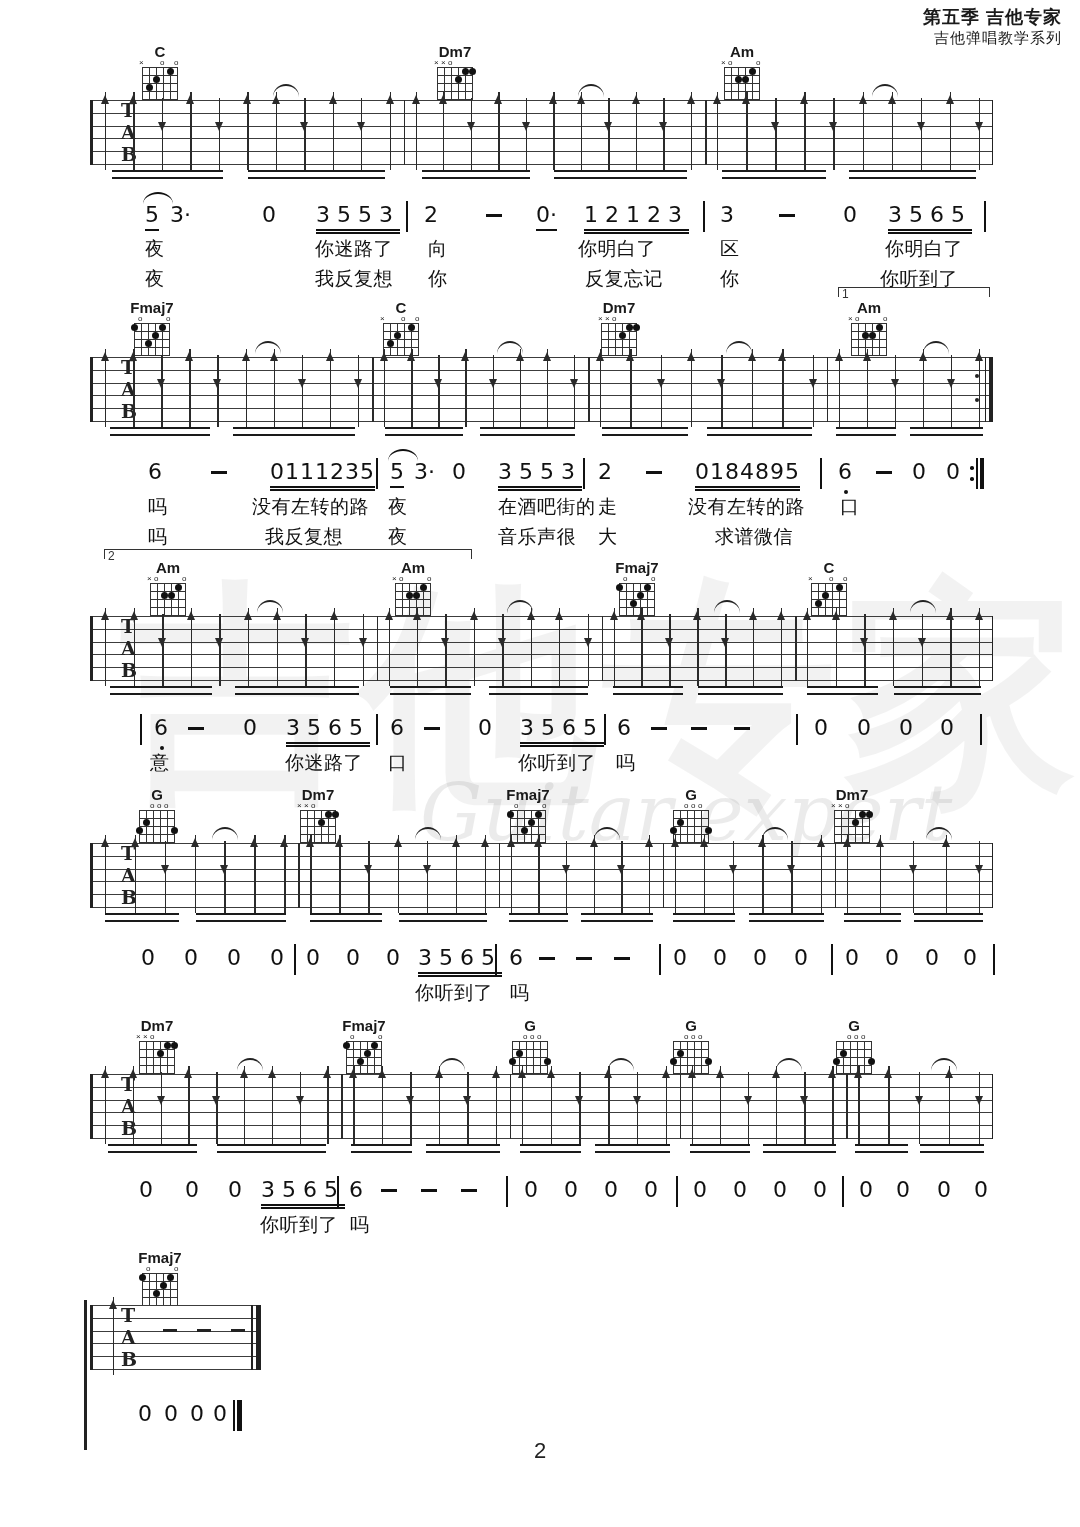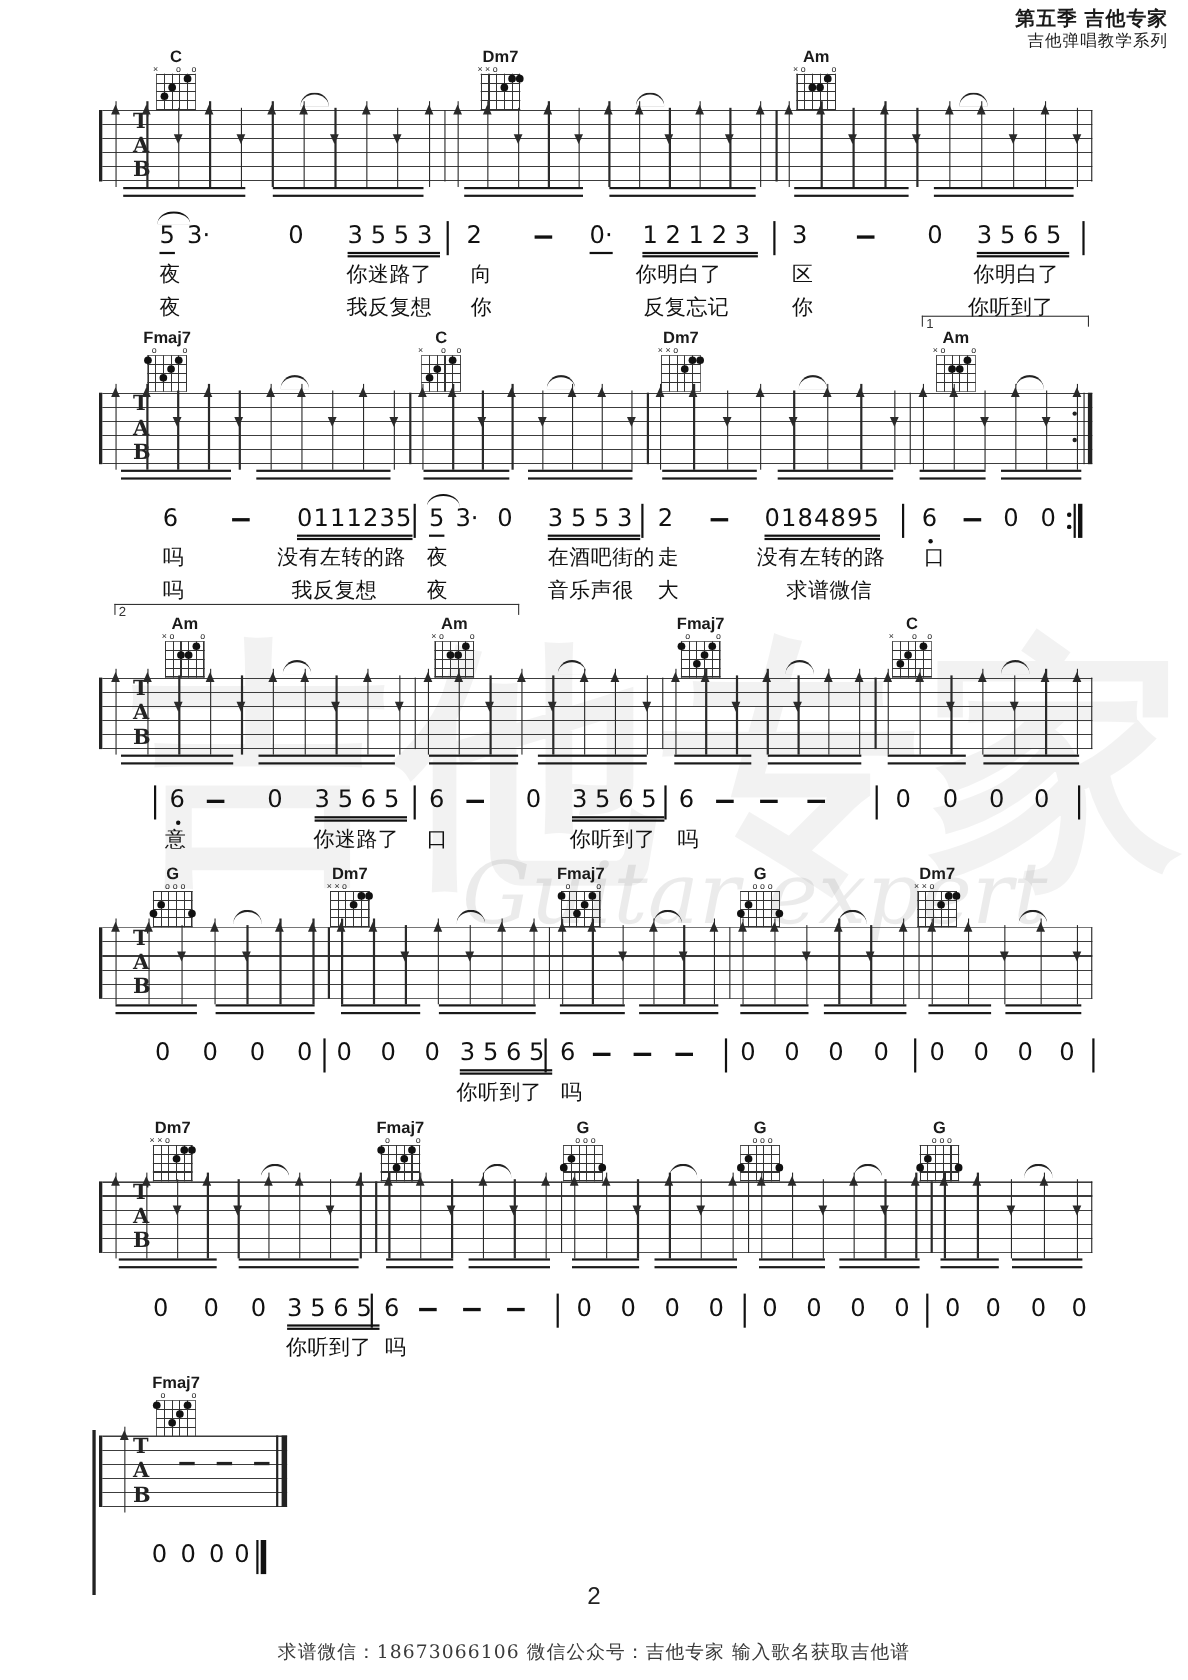--- a/index.html
+++ b/index.html
@@ -797,14 +797,13 @@
       </div>
       <div class="tok" style="left: 138px; top: 1402px;">0</div>
       <div class="tok" style="left: 164px; top: 1402px;">0</div>
       <div class="tok" style="left: 190px; top: 1402px;">0</div>
       <div class="tok" style="left: 213px; top: 1402px;">0</div>
       <div class="finbar" style="left: 233px; top: 1400px;"></div>
       <div class="brace" style="left: 84px; top: 1300px; height: 150px;"></div>
     </div>
 
   <div class="pageno">2</div>
-  <div class="contact">求谱微信：18673066106 微信公众号：吉他专家 输入歌名获取吉他谱</div>
 </div>
 
 </body></html>

